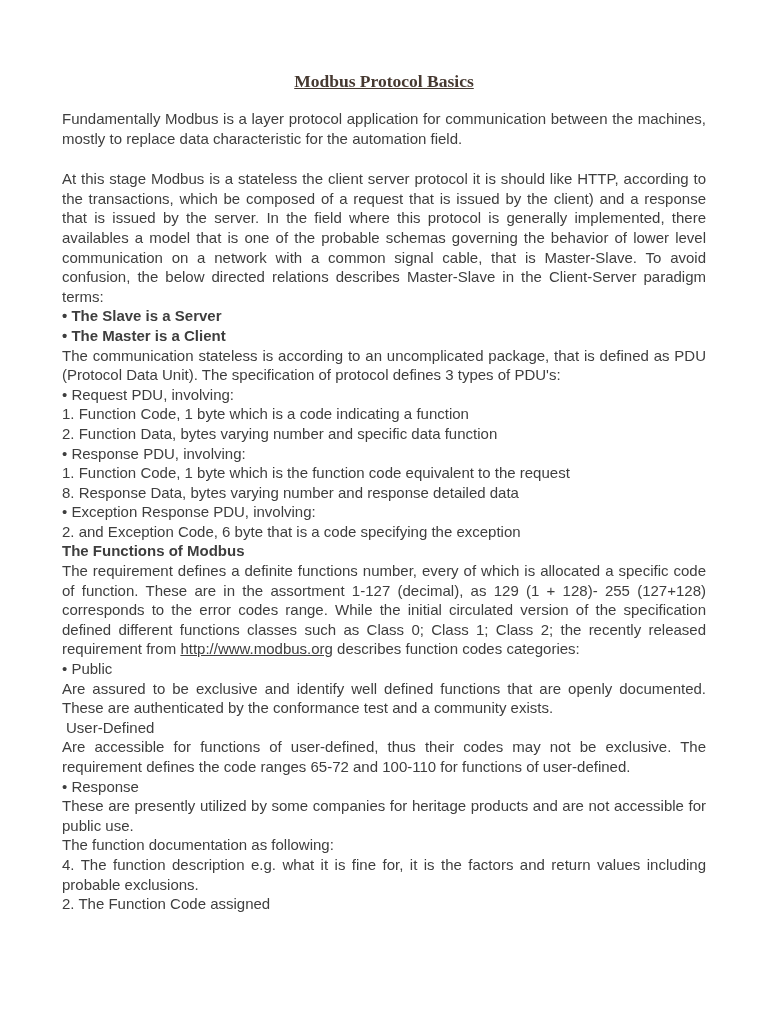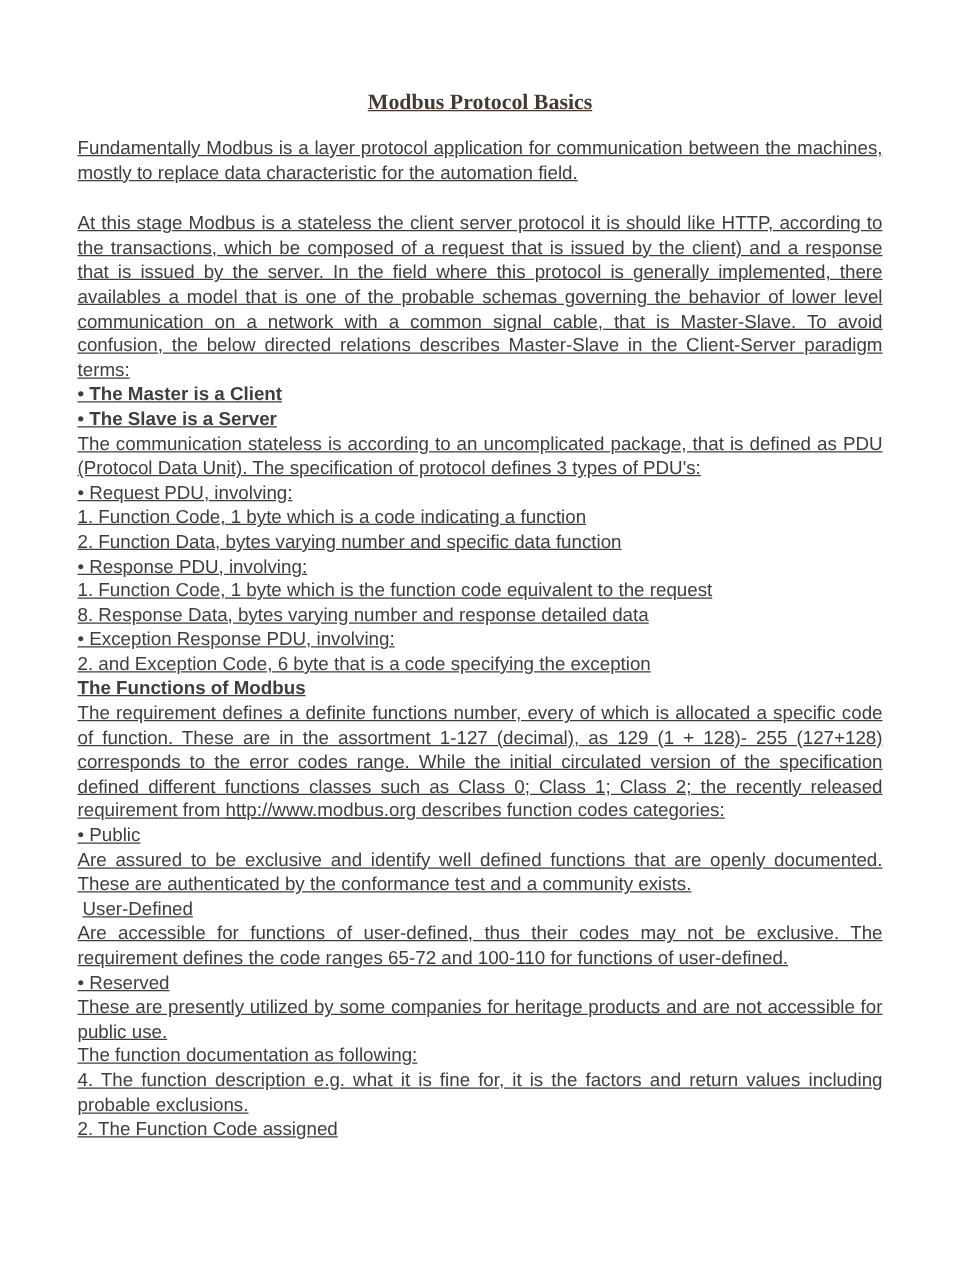--- a/index.html
+++ b/index.html
@@ -25,21 +25,20 @@
     font-size: 17.5px;
     font-weight: bold;
     line-height: 22px;
     text-align: center;
     text-decoration: underline;
     color: var(--title-color, #463931);
     margin: 0 0 17px 0;
   }
   p {
     margin: 0;
-    text-decoration: underline;
   }
   .para {
     text-align: justify;
   }
   .gap-after {
     margin-bottom: 21px;
   }
   .b {
     font-weight: bold;
   }
@@ -56,22 +55,22 @@
 <body>
 
 <div class="page">
 
   <h1 class="title">Modbus Protocol Basics</h1>
 
   <p class="para gap-after">Fundamentally Modbus is a layer protocol application for communication between the machines, mostly to replace data characteristic for the automation field.</p>
 
   <p class="para">At this stage Modbus is a stateless the client server protocol it is should like HTTP, according to the transactions, which be composed of a request that is issued by the client) and a response that is issued by the server. In the field where this protocol is generally implemented, there availables a model that is one of the probable schemas governing the behavior of lower level communication on a network with a common signal cable, that is Master-Slave. To avoid confusion, the below directed relations describes Master-Slave in the Client-Server paradigm terms:</p>
 
+  <p class="b">• The Slave is a Server</p>
   <p class="b">• The Master is a Client</p>
-  <p class="b">• The Slave is a Server</p>
 
   <p class="para">The communication stateless is according to an uncomplicated package, that is defined as PDU (Protocol Data Unit). The specification of protocol defines 3 types of PDU's:</p>
 
   <p>• Request PDU, involving:</p>
   <p>1. Function Code, 1 byte which is a code indicating a function</p>
   <p>2. Function Data, bytes varying number and specific data function</p>
 
   <p>• Response PDU, involving:</p>
   <p>1. Function Code, 1 byte which is the function code equivalent to the request</p>
   <p>8. Response Data, bytes varying number and response detailed data</p>
@@ -82,20 +81,20 @@
   <p class="b">The Functions of Modbus</p>
 
   <p class="para"><span>The requirement defines a definite functions number, every of which is allocated a specific code of function. These are in the assortment 1-127 (decimal), as 129 (1 + 128)- 255 (127+128) corresponds to the error codes range. While the initial circulated version of the specification defined different functions classes such as Class 0; Class 1; Class 2; the recently released requirement from </span><a class="doclink" href="#">http://www.modbus.org</a><span> describes function codes categories:</span></p>
 
   <p>• Public</p>
   <p class="para">Are assured to be exclusive and identify well defined functions that are openly documented. These are authenticated by the conformance test and a community exists.</p>
 
   <p class="indent-1">User-Defined</p>
   <p class="para">Are accessible for functions of user-defined, thus their codes may not be exclusive. The requirement defines the code ranges 65-72 and 100-110 for functions of user-defined.</p>
 
-  <p>• Reserved</p>
+  <p>• Response</p>
   <p class="para">These are presently utilized by some companies for heritage products and are not accessible for public use.</p>
 
   <p>The function documentation as following:</p>
   <p class="para">4. The function description e.g. what it is fine for, it is the factors and return values including probable exclusions.</p>
   <p>2. The Function Code assigned</p>
 
 </div>
 
 </body></html>

